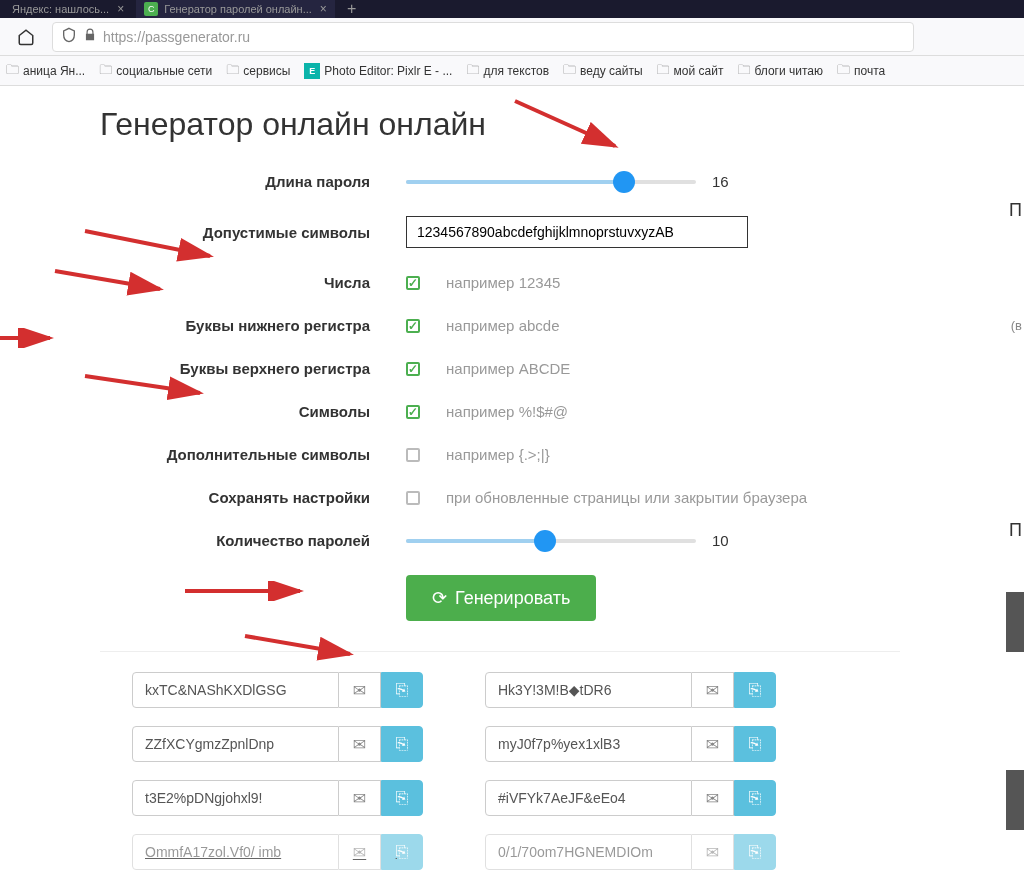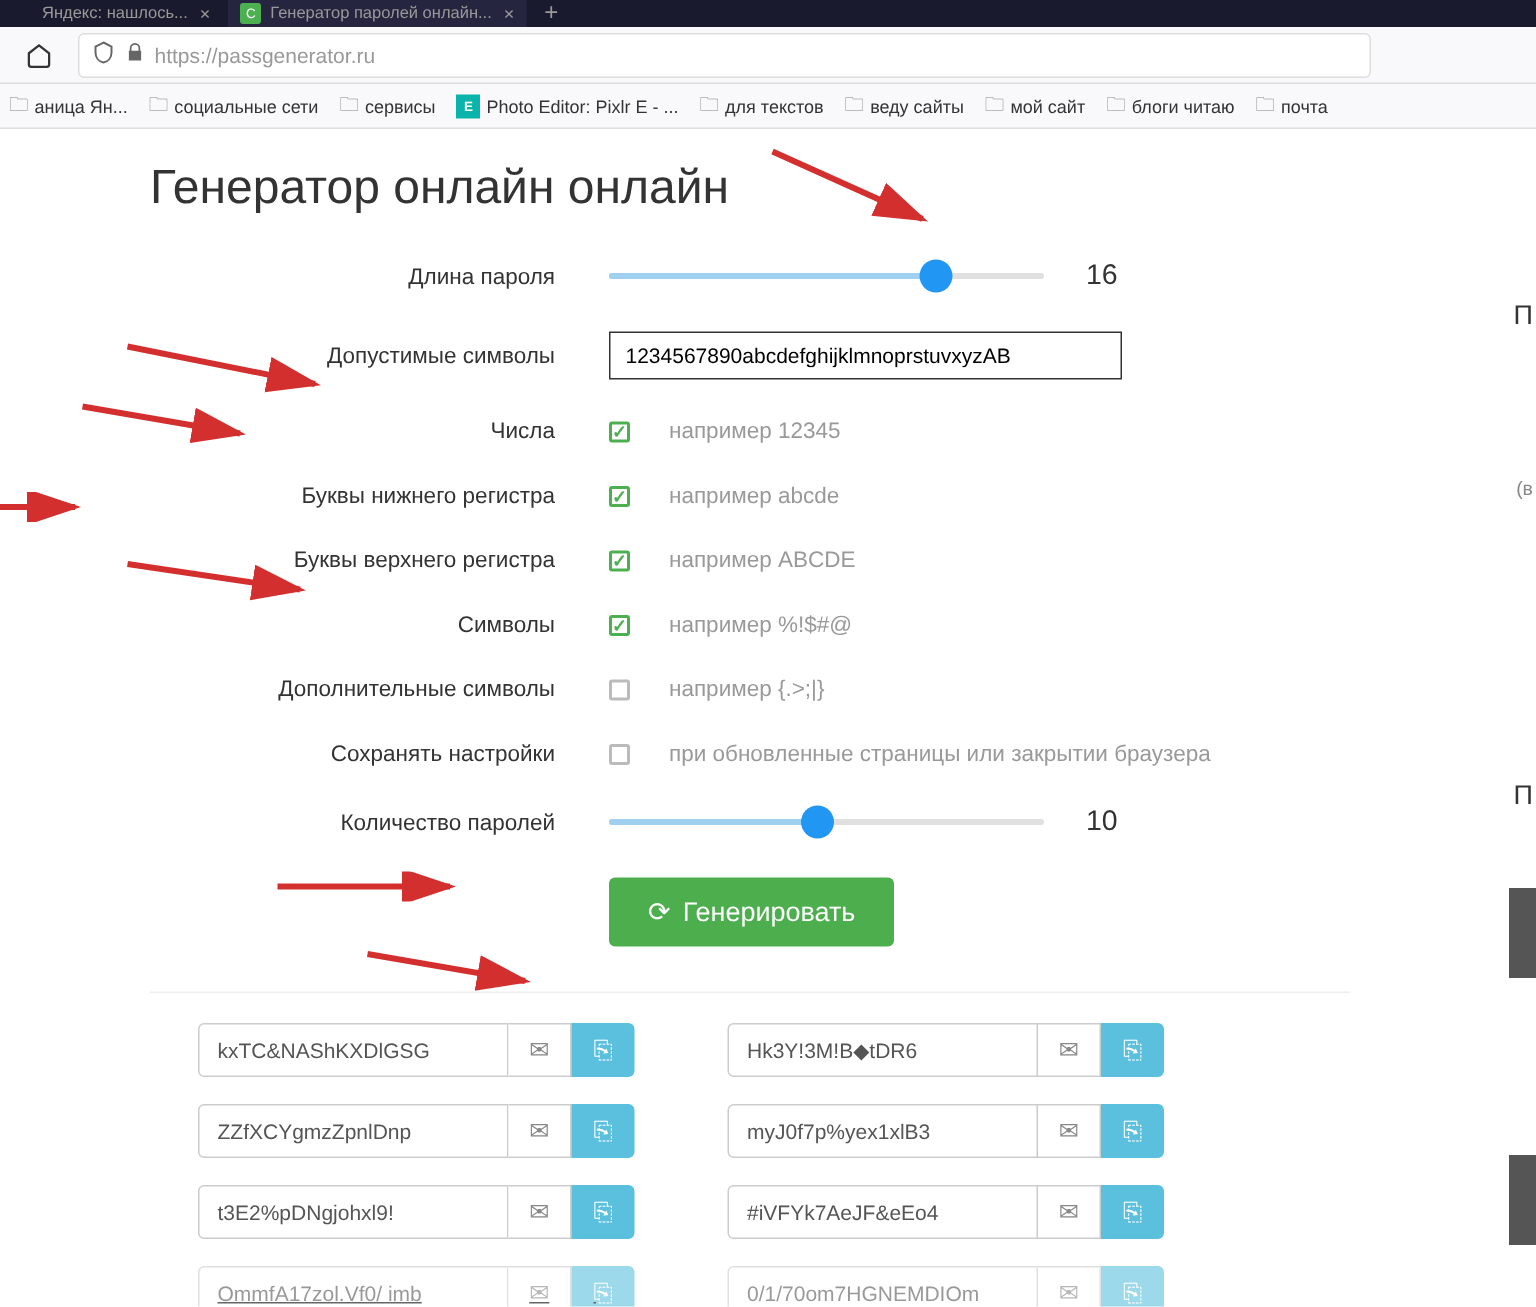--- a/index.html
+++ b/index.html
@@ -1,43 +1,43 @@
 <!DOCTYPE html>
 <html><head>
   <meta charset="utf-8">
   <style>
     * { box-sizing: border-box; margin: 0; padding: 0; }
     body { font-family: Arial, sans-serif; background: #fff; width: 1024px; height: 871px; overflow: hidden; position: relative; }
     
-    .browser-top { background: #1a1a2e; height: 18px; display: flex; align-items: center; padding: 0 20px; }
+    .browser-top { background: #1a1a2e; height: 18px; display: flex; align-items: center; padding: 0 4px; }
     .tab { display: flex; align-items: center; color: #999; font-size: 11px; padding: 2px 8px; margin-right: 4px; }
     .tab-close { margin-left: 8px; color: #999; font-size: 12px; }
     
     .nav-bar { background: #f9f9fb; height: 38px; display: flex; align-items: center; padding: 4px 10px; border-bottom: 1px solid #ddd; }
     .home-btn { width: 32px; height: 32px; display: flex; align-items: center; justify-content: center; margin-right: 10px; }
     .address-bar { flex: 1; height: 30px; background: #fff; border: 1px solid #ddd; border-radius: 4px; display: flex; align-items: center; padding: 0 8px; margin-right: 100px; }
     .shield-icon, .lock-icon { margin-right: 6px; color: #666; font-size: 14px; }
     .url { color: #999; font-size: 14px; }
     
     .bookmarks { background: #f9f9fb; height: 30px; display: flex; align-items: center; padding: 0 6px; border-bottom: 1px solid #ddd; font-size: 12px; overflow: hidden; }
     .bookmark { display: flex; align-items: center; margin-right: 14px; color: #333; cursor: pointer; white-space: nowrap; }
     .folder-icon { margin-right: 4px; color: #888; font-size: 13px; }
     .pixlr-icon { width: 16px; height: 16px; background: #0bb4aa; margin-right: 4px; display: inline-flex; align-items: center; justify-content: center; color: #fff; font-size: 9px; font-weight: bold; }
     
     .content { padding: 20px 0 0 100px; position: relative; }
     .title { font-size: 32px; color: #333; margin-bottom: 30px; font-weight: normal; }
     
     .form-row { display: flex; align-items: center; margin-bottom: 26px; position: relative; }
-    .label { width: 270px; text-align: right; font-size: 15px; color: #333; font-weight: normal; padding-right: 0; }
+    .label { width: 270px; text-align: right; font-size: 15px; color: #333; font-weight: bold; padding-right: 0; }
     .control { margin-left: 36px; display: flex; align-items: center; }
     
     .slider-track { width: 290px; height: 4px; background: #e0e0e0; border-radius: 2px; position: relative; }
     .slider-fill { position: absolute; left: 0; top: 0; height: 4px; background: #a0d0f0; border-radius: 2px; }
     .slider-thumb { position: absolute; width: 22px; height: 22px; background: #2196f3; border-radius: 50%; top: -9px; transform: translateX(-50%); }
-    .slider-value { margin-left: 28px; font-size: 19px; color: #333; }
+    .slider-value { margin-left: 16px; font-size: 15px; color: #333; }
     
     .text-input { width: 342px; padding: 7px 10px; border: 1px solid #333; font-size: 14px; }
     
     .checkbox { width: 14px; height: 14px; border: 2px solid #4caf50; border-radius: 2px; display: inline-flex; align-items: center; justify-content: center; }
     .checkbox.checked::after { content: "✓"; color: #4caf50; font-size: 12px; font-weight: bold; }
     .checkbox.unchecked { border-color: #bbb; }
     .checkbox-hint { margin-left: 26px; color: #999; font-size: 15px; }
     
     .generate-btn { display: inline-flex; align-items: center; background: #4cae4c; color: #fff; padding: 12px 26px; border-radius: 4px; font-size: 18px; border: none; cursor: pointer; margin-left: 306px; }
     .refresh-icon { margin-right: 8px; font-size: 18px; }

